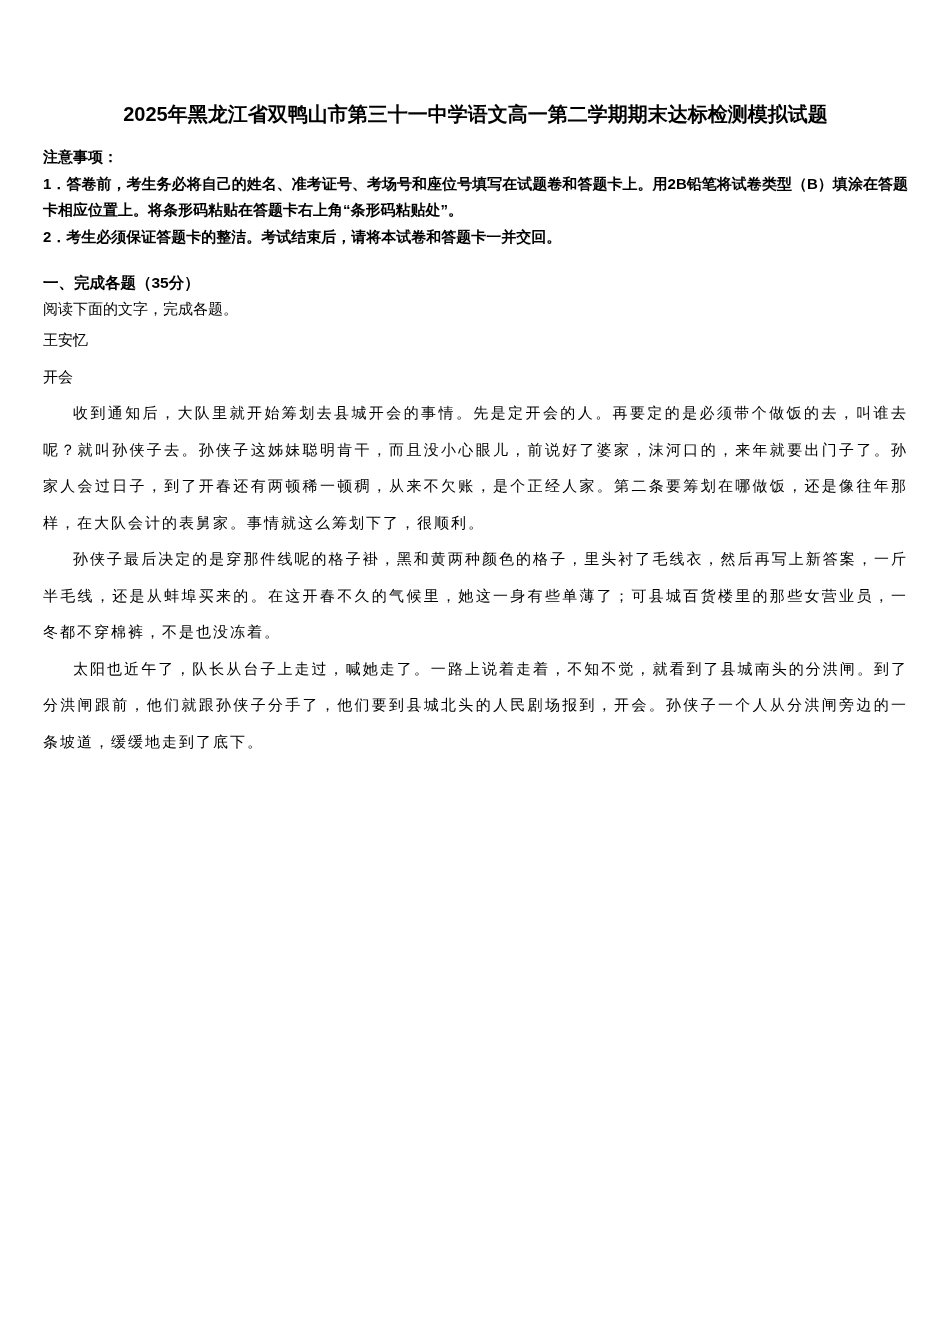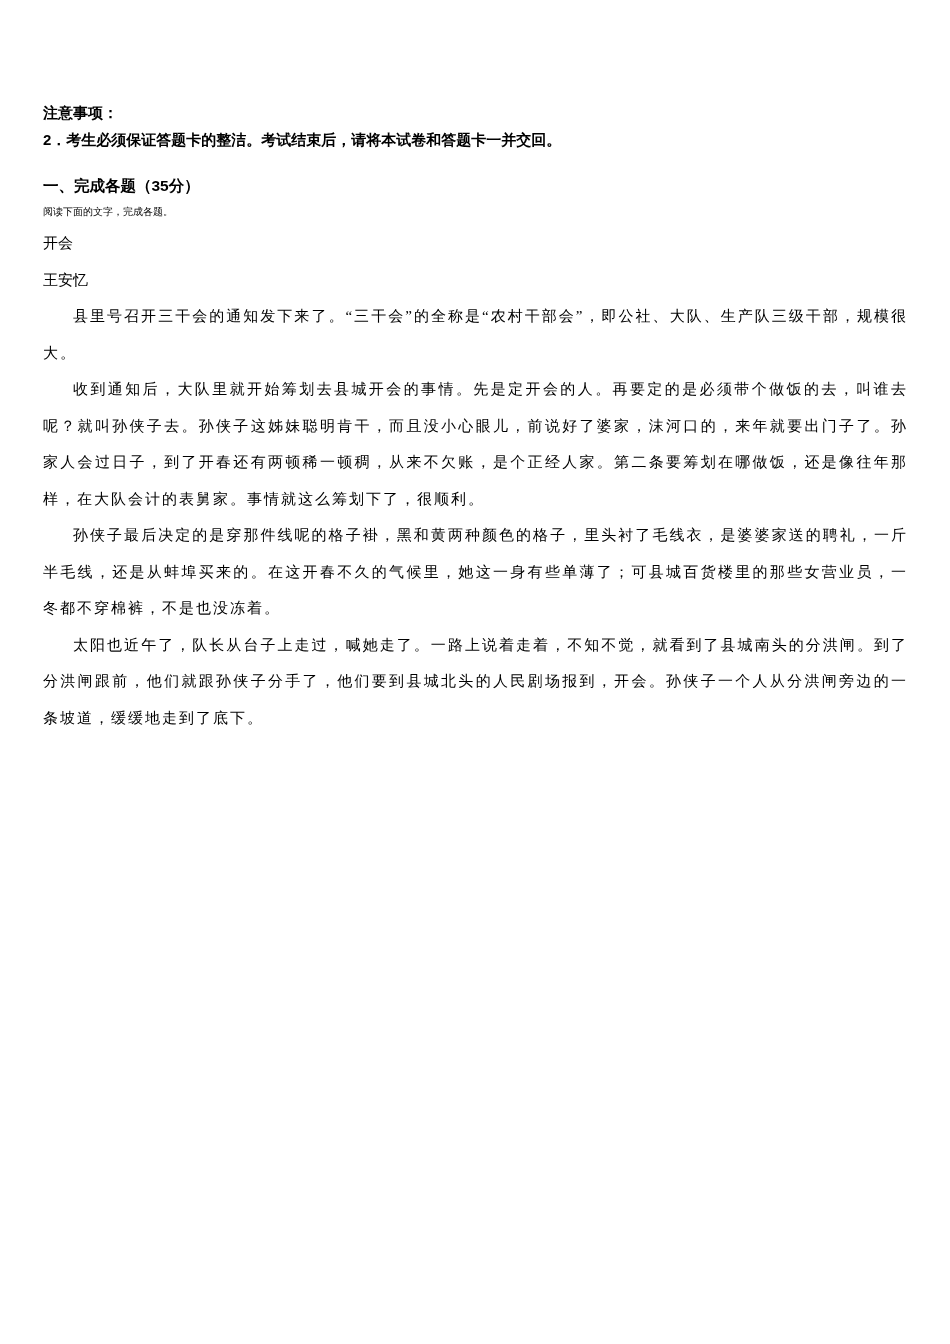--- a/index.html
+++ b/index.html
@@ -44,21 +44,21 @@
     text-justify: inter-ideograph;
   }
   .section-heading {
     font-family: "Liberation Sans", sans-serif;
     font-size: 15.5px;
     font-weight: bold;
     line-height: 26px;
     margin: 20px 0 0 0;
   }
   .section-intro {
-    font-size: 10px;
+    font-size: 15px;
     line-height: 26px;
     margin: 0;
   }
   .passage {
     font-size: 15px;
     line-height: 36.5px;
   }
   .passage p {
     margin: 0;
     text-align: justify;
@@ -71,32 +71,33 @@
   .passage p.plain {
     text-indent: 0;
     letter-spacing: 0;
   }
 </style>
 </head>
 <body>
 
 <div class="page">
 
+  <h1 class="doc-title">2025年黑龙江省双鸭山市第三十一中学语文高一第二学期期末达标检测模拟试题</h1>
 
   <div class="notice">
     <p class="notice-heading">注意事项：</p>
+    <p class="notice-item">1．答卷前，考生务必将自己的姓名、准考证号、考场号和座位号填写在试题卷和答题卡上。用2B铅笔将试卷类型（B）填涂在答题卡相应位置上。将条形码粘贴在答题卡右上角“条形码粘贴处”。</p>
     <p class="notice-item">2．考生必须保证答题卡的整洁。考试结束后，请将本试卷和答题卡一并交回。</p>
   </div>
 
   <h2 class="section-heading">一、完成各题（35分）</h2>
 
   <p class="section-intro">阅读下面的文字，完成各题。</p>
 
   <div class="passage">
+    <p class="plain">王安忆</p>
     <p class="plain">开会</p>
-    <p class="plain">王安忆</p>
-    <p class="para">县里号召开三干会的通知发下来了。“三干会”的全称是“农村干部会”，即公社、大队、生产队三级干部，规模很大。</p>
     <p class="para">收到通知后，大队里就开始筹划去县城开会的事情。先是定开会的人。再要定的是必须带个做饭的去，叫谁去呢？就叫孙侠子去。孙侠子这姊妹聪明肯干，而且没小心眼儿，前说好了婆家，沫河口的，来年就要出门子了。孙家人会过日子，到了开春还有两顿稀一顿稠，从来不欠账，是个正经人家。第二条要筹划在哪做饭，还是像往年那样，在大队会计的表舅家。事情就这么筹划下了，很顺利。</p>
-    <p class="para">孙侠子最后决定的是穿那件线呢的格子褂，黑和黄两种颜色的格子，里头衬了毛线衣，是婆婆家送的聘礼，一斤半毛线，还是从蚌埠买来的。在这开春不久的气候里，她这一身有些单薄了；可县城百货楼里的那些女营业员，一冬都不穿棉裤，不是也没冻着。</p>
+    <p class="para">孙侠子最后决定的是穿那件线呢的格子褂，黑和黄两种颜色的格子，里头衬了毛线衣，然后再写上新答案，一斤半毛线，还是从蚌埠买来的。在这开春不久的气候里，她这一身有些单薄了；可县城百货楼里的那些女营业员，一冬都不穿棉裤，不是也没冻着。</p>
     <p class="para">太阳也近午了，队长从台子上走过，喊她走了。一路上说着走着，不知不觉，就看到了县城南头的分洪闸。到了分洪闸跟前，他们就跟孙侠子分手了，他们要到县城北头的人民剧场报到，开会。孙侠子一个人从分洪闸旁边的一条坡道，缓缓地走到了底下。</p>
   </div>
 
 </div>
 
 </body></html>

